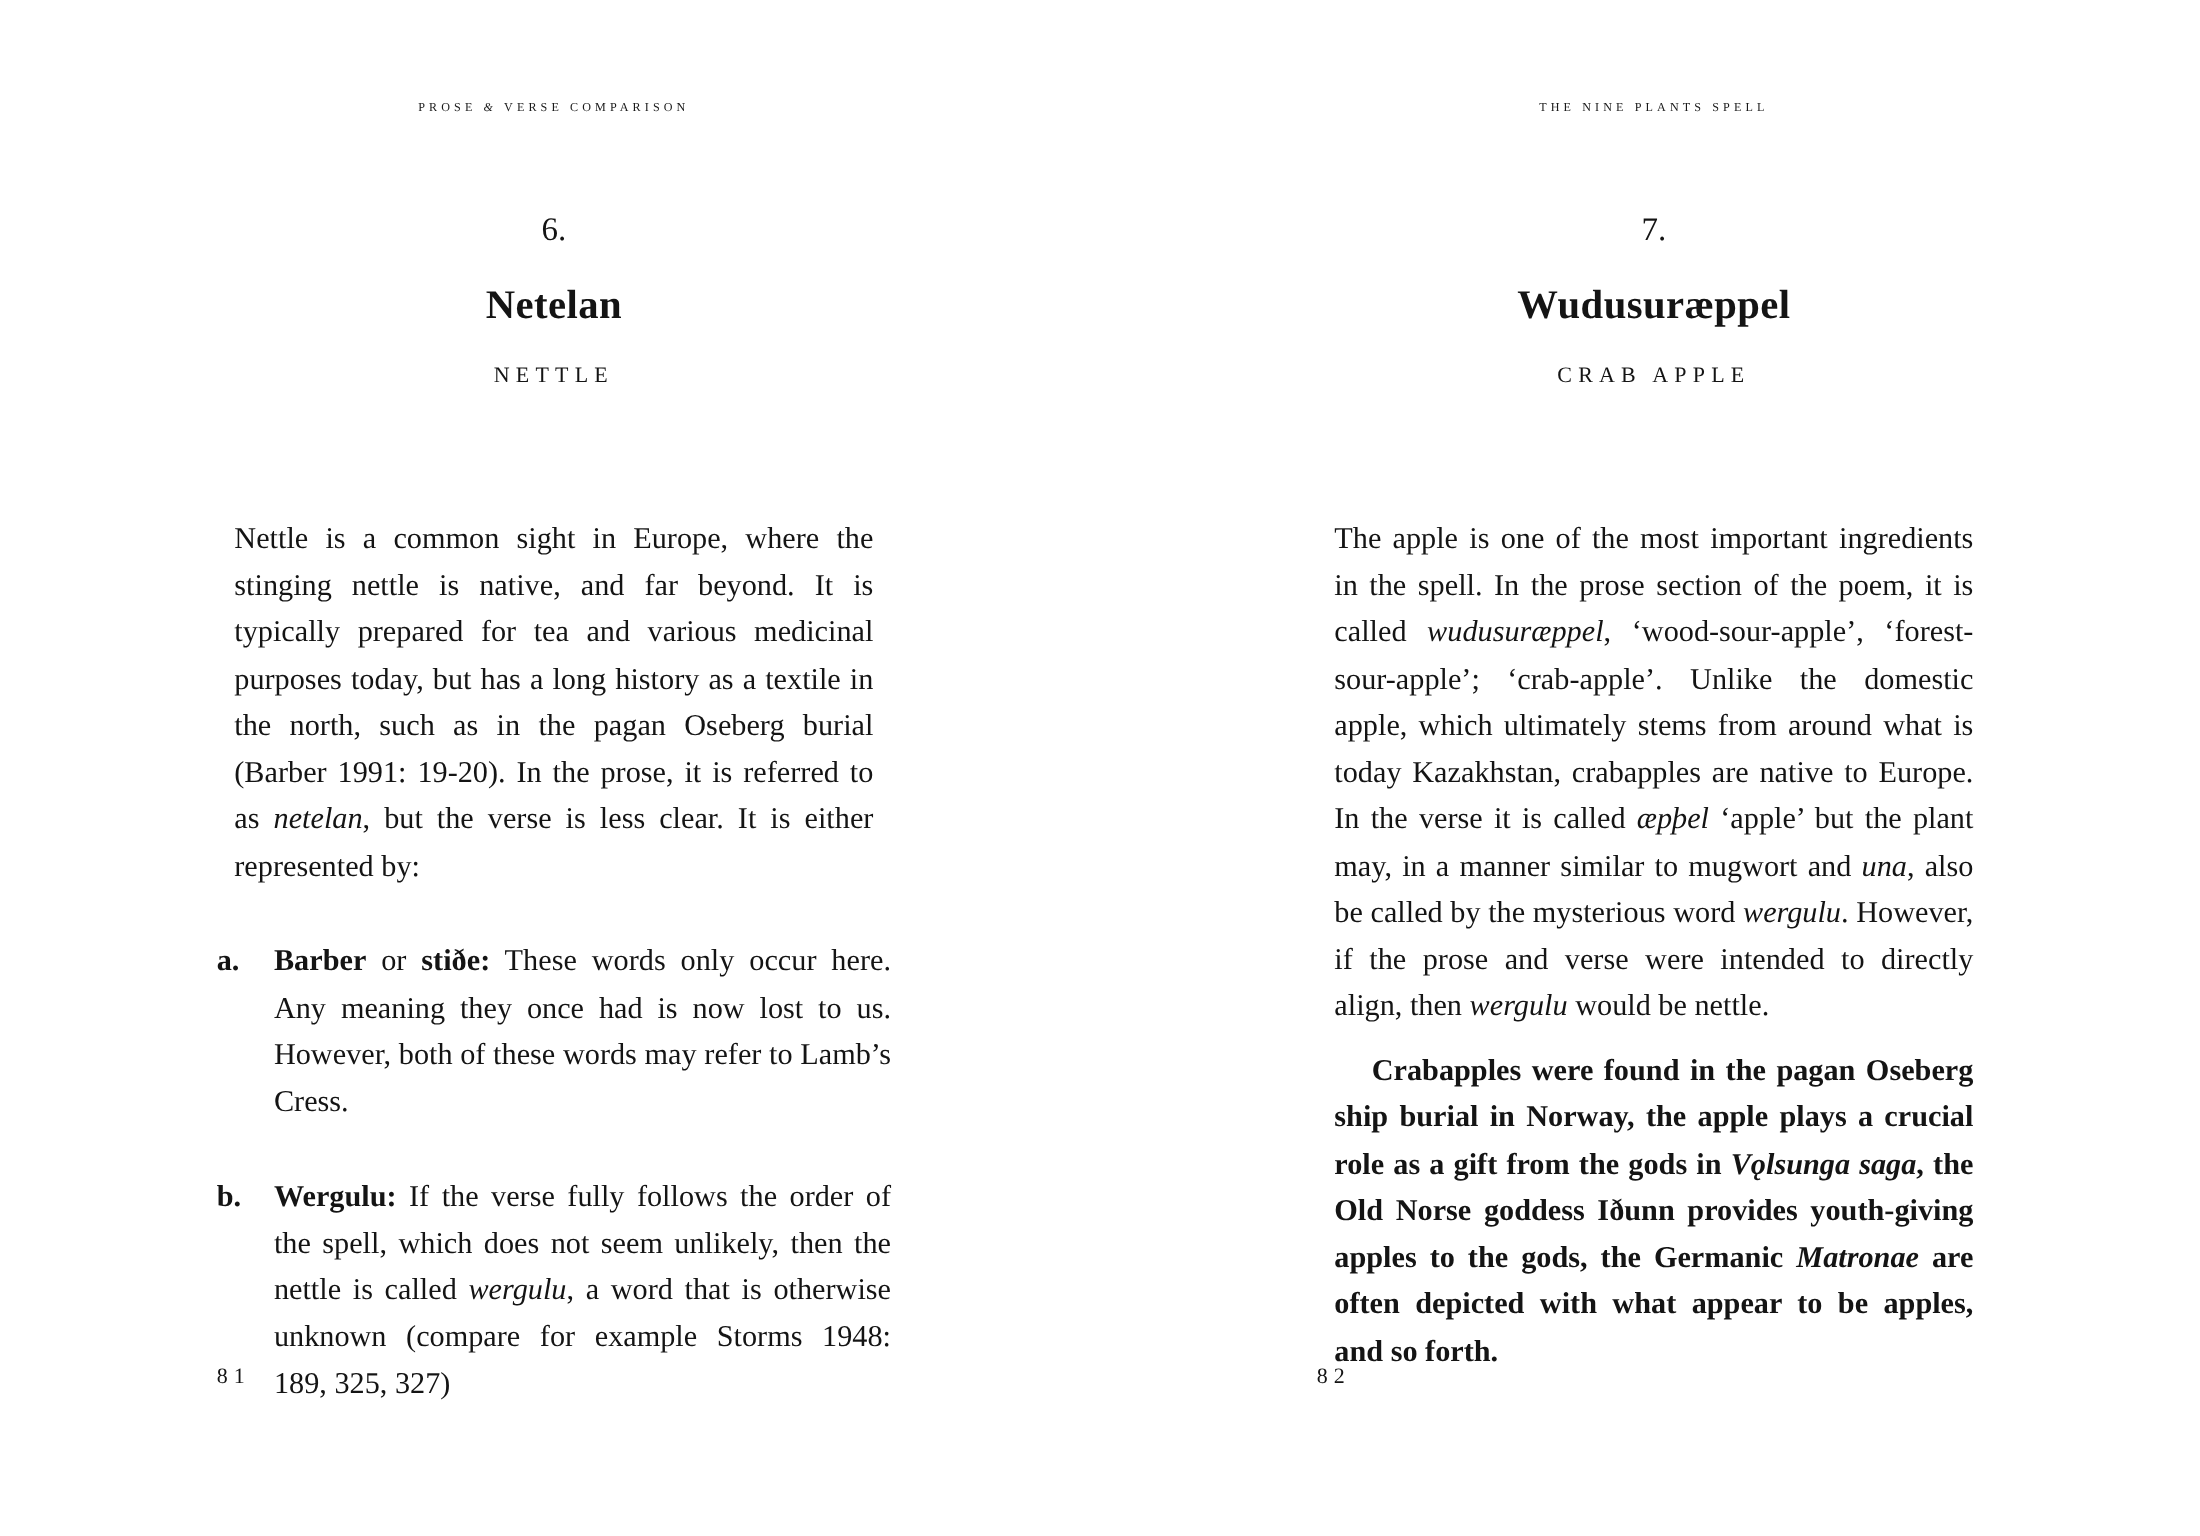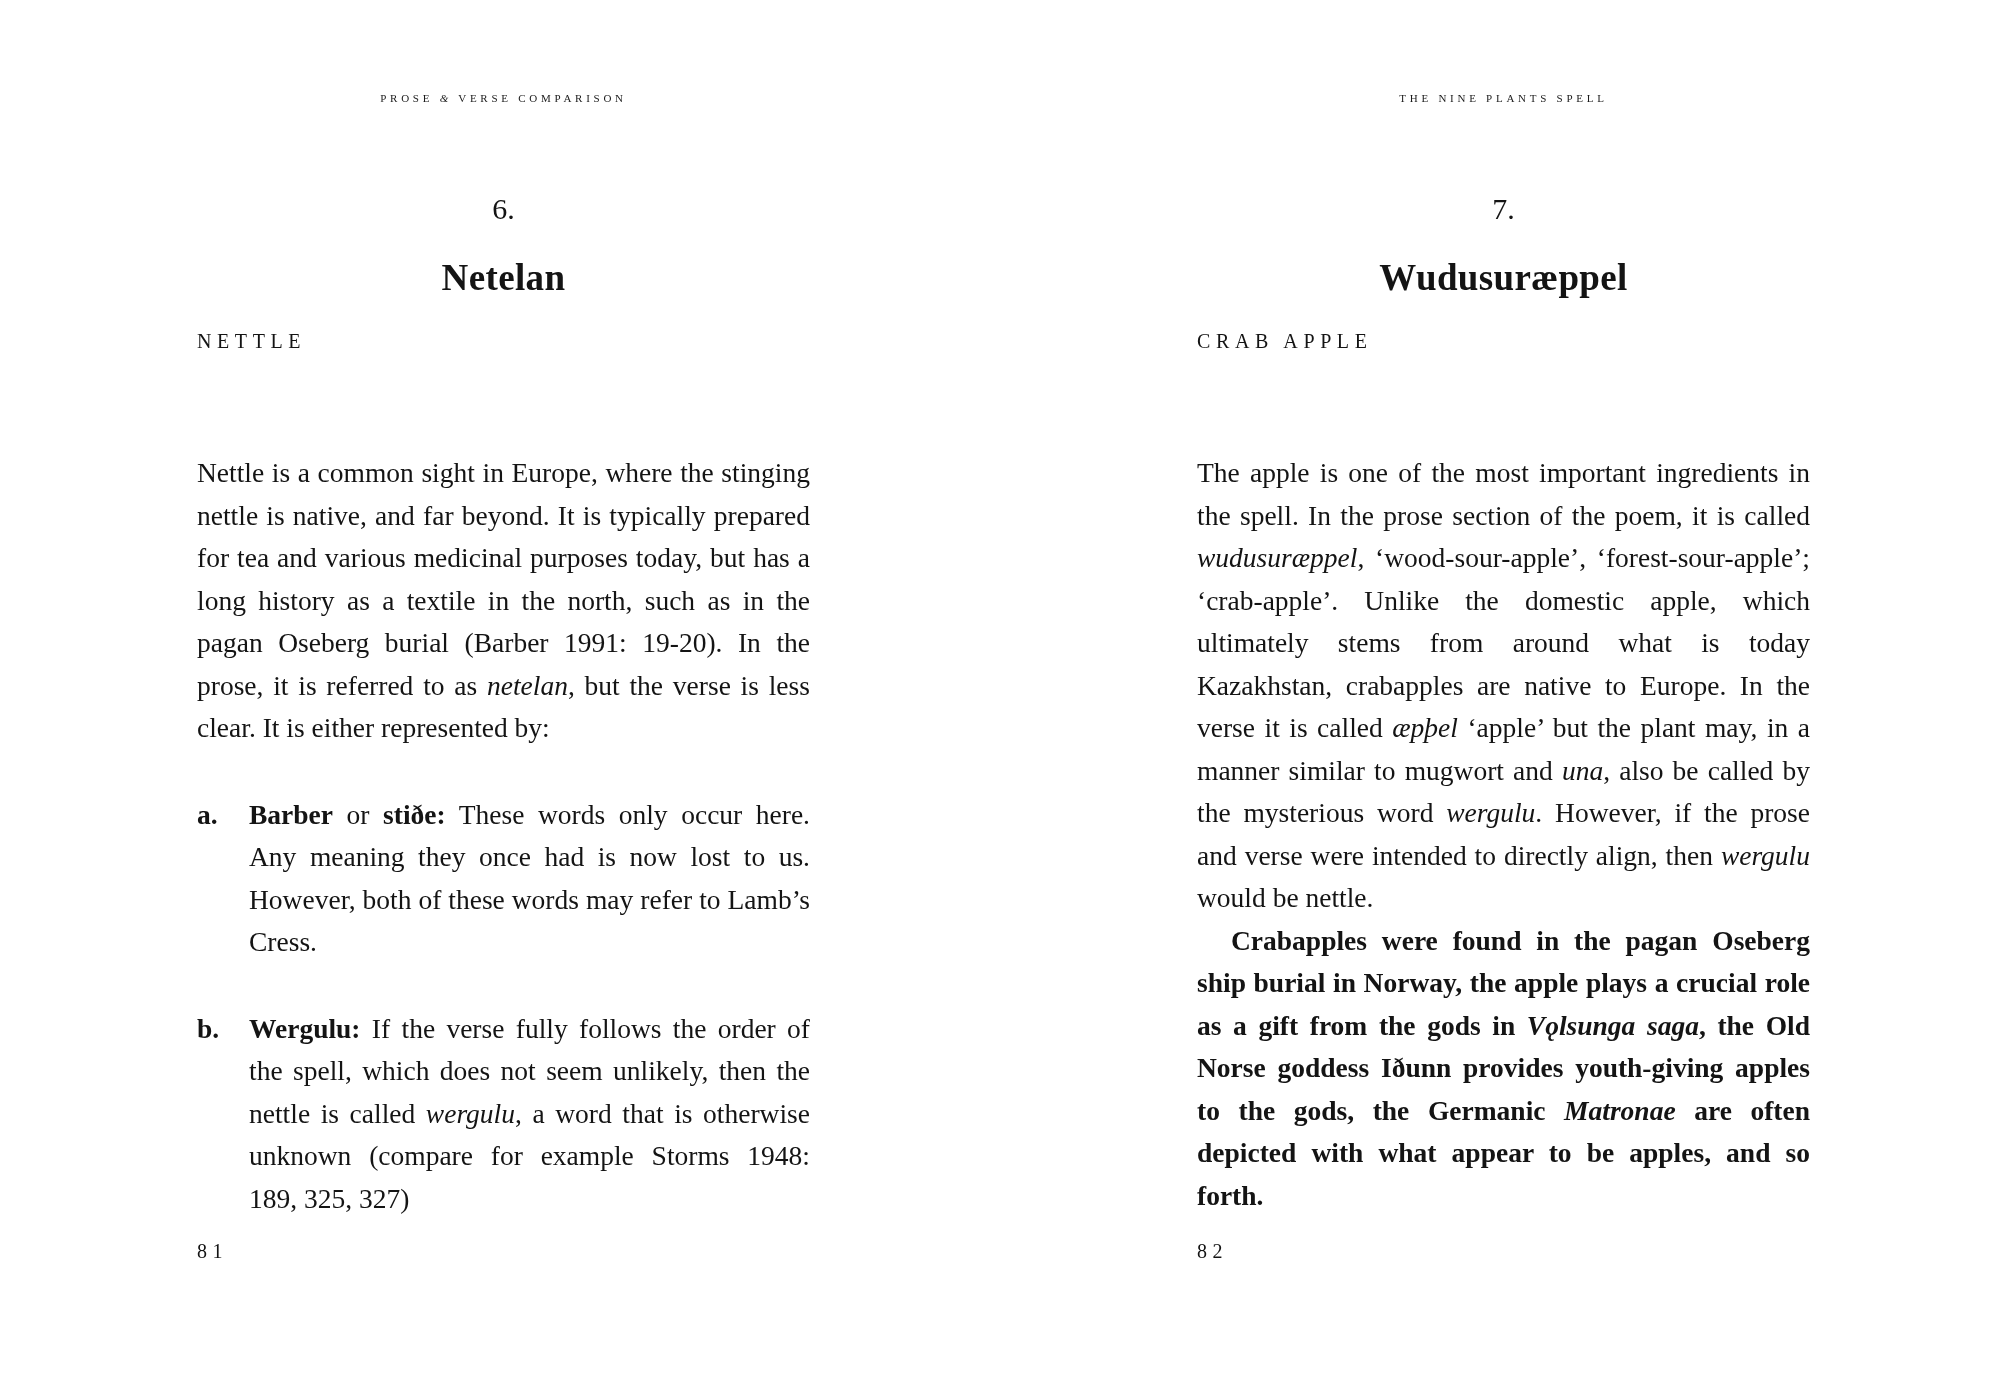--- a/index.html
+++ b/index.html
@@ -53,20 +53,21 @@
     text-align: center;
     font-size: 37px;
     font-weight: 700;
     letter-spacing: 0.01em;
   }
   .common-name {
     position: absolute;
     top: 330px;
     left: 0;
     width: 100%;
+    text-align: center;
     font-size: 20px;
     letter-spacing: 0.28em;
     white-space: nowrap;
   }
   .latin-name {
     position: absolute;
     top: 382px;
     left: 0;
     width: 100%;
     text-align: center;
@@ -76,21 +77,21 @@
 
   .body-text {
     position: absolute;
     top: 452px;
     left: 0;
     width: 100%;
     font-size: 27.5px;
     line-height: 42.5px;
     text-align: justify;
   }
-  .body-text p { margin: 0; }
+  .body-text p { margin: 16px; }
   .para-indent { text-indent: 34px; font-weight: bold; }
 
   .list-item {
     display: flex;
     margin-top: 44px;
   }
   .list-label {
     flex: 0 0 52px;
     font-weight: 700;
   }

